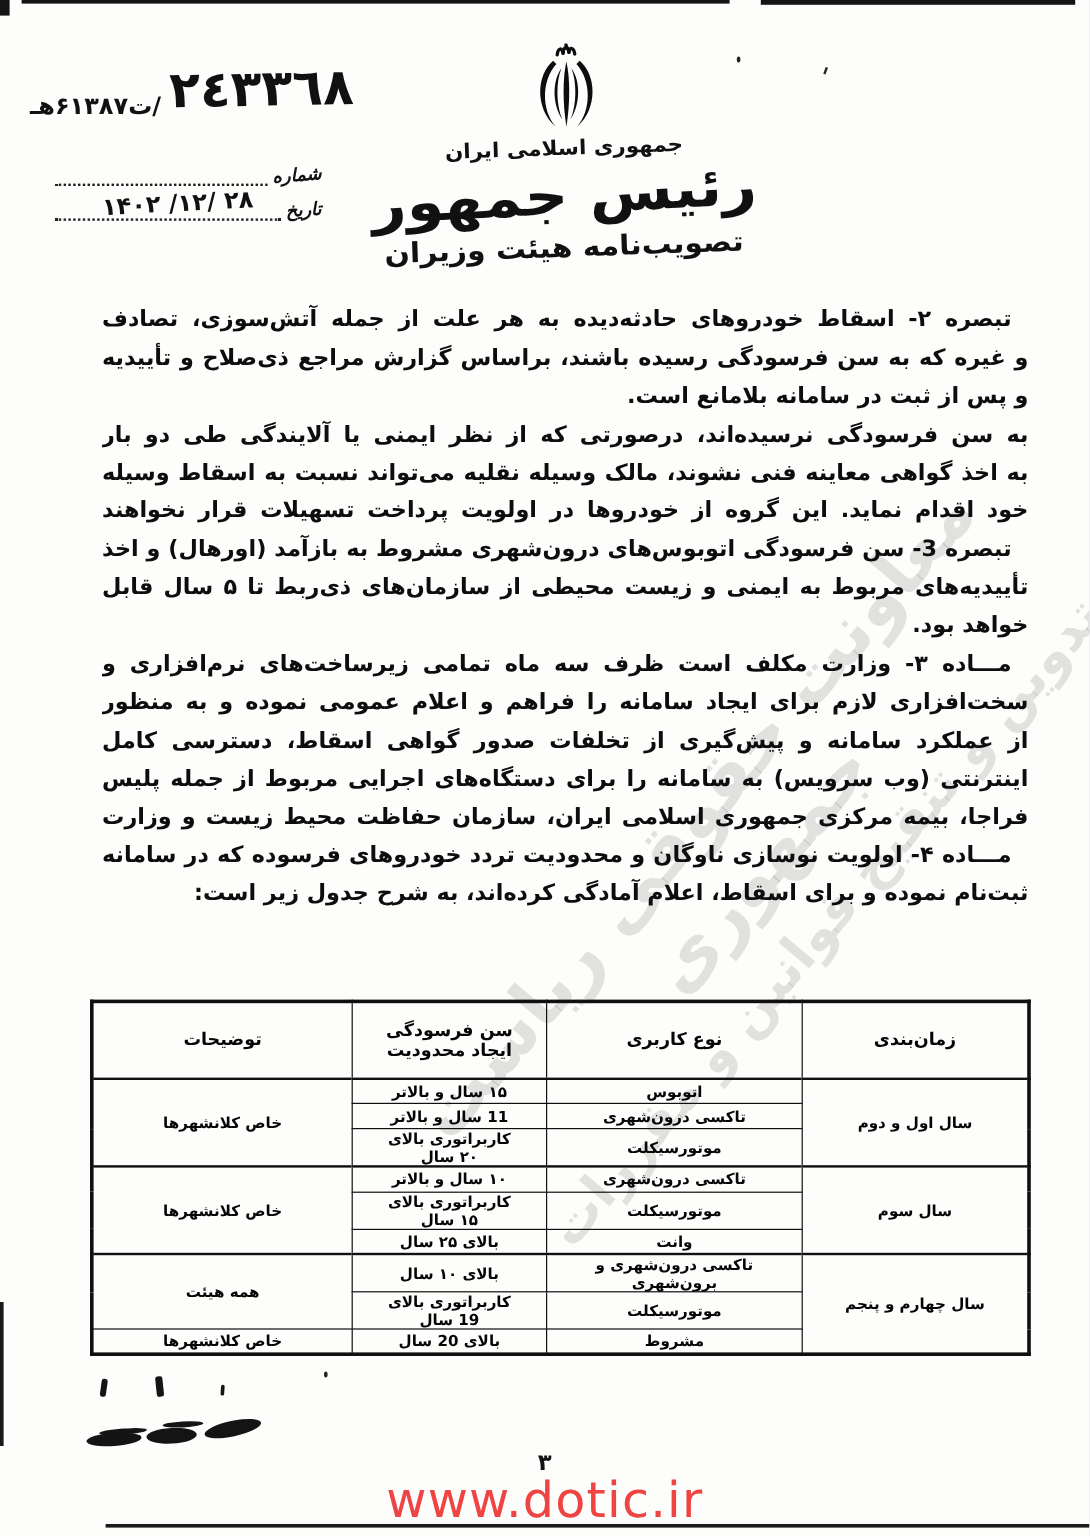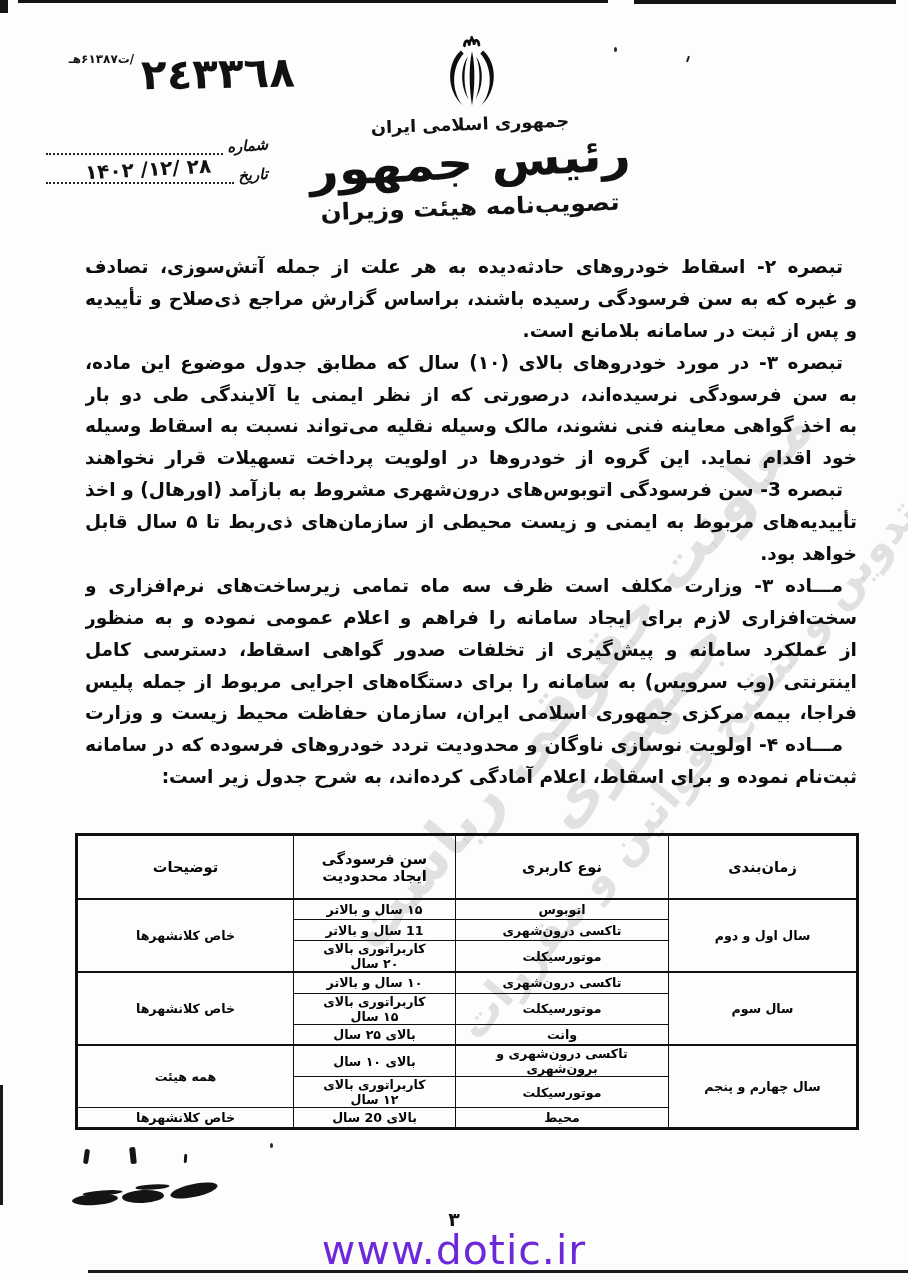--- a/index.html
+++ b/index.html
@@ -21,21 +21,21 @@
 
   
   .refnum {
     position:absolute; left:80px; top:52px; width:215px;
     direction:rtl; display:flex; align-items:flex-start; gap:7px;
   }
   .stamp-digits {
     font-size:42px; font-weight:700; line-height:1.05;
     transform:rotate(-1deg); letter-spacing:1px;
   }
-  .stamp-suffix { font-size:12px; font-weight:700; white-space:nowrap; }
+  .stamp-suffix { font-size:20px; font-weight:700; margin-top:24px; white-space:nowrap; }
 
   
   .meta { position:absolute; left:46px; top:126px; width:222px; direction:rtl; }
   .meta-row { display:flex; align-items:flex-end; height:29px; }
   .meta-label {
     font-size:15px; font-weight:700; font-style:italic;
     padding-left:4px; transform:rotate(-4deg); white-space:nowrap;
   }
   .meta-dots { flex:1; border-bottom:2.5px dotted #222; height:100%; position:relative; }
   .date-hand {
@@ -152,21 +152,20 @@
   <div class="header-center">
     <div class="country">جمهوری اسلامی ایران</div>
     <div class="office">رئیس جمهور</div>
     <div class="doctype">تصویب‌نامه هیئت وزیران</div>
   </div>
 
   <div class="body">
     <div class="line indent">تبصره ۲- اسقاط خودروهای حادثه‌دیده به هر علت از جمله آتش‌سوزی، تصادف سنگین</div>
     <div class="line">و غیره که به سن فرسودگی رسیده باشند، براساس گزارش مراجع ذی‌صلاح و تأییدیه فراجا</div>
     <div class="line end">و پس از ثبت در سامانه بلامانع است.</div>
-    <div class="line indent">تبصره ۳- در مورد خودروهای بالای (۱۰) سال که مطابق جدول موضوع این ماده،</div>
     <div class="line">به سن فرسودگی نرسیده‌اند، درصورتی که از نظر ایمنی یا آلایندگی طی دو بار متوالی قادر</div>
     <div class="line">به اخذ گواهی معاینه فنی نشوند، مالک وسیله نقلیه می‌تواند نسبت به اسقاط وسیله نقلیه</div>
     <div class="line">خود اقدام نماید. این گروه از خودروها در اولویت پرداخت تسهیلات قرار نخواهند گرفت.</div>
     <div class="line indent">تبصره 3- سن فرسودگی اتوبوس‌های درون‌شهری مشروط به بازآمد (اورهال) و اخذ</div>
     <div class="line">تأییدیه‌های مربوط به ایمنی و زیست محیطی از سازمان‌های ذی‌ربط تا ۵ سال قابل افزایش</div>
     <div class="line end">خواهد بود.</div>
     <div class="line indent"><span class="b">مـــاده ۳-</span> <span>وزارت مکلف است ظرف سه ماه تمامی زیرساخت‌های نرم‌افزاری و</span></div>
     <div class="line">سخت‌افزاری لازم برای ایجاد سامانه را فراهم و اعلام عمومی نموده و به منظور تمرکززدایی</div>
     <div class="line">از عملکرد سامانه و پیش‌گیری از تخلفات صدور گواهی اسقاط، دسترسی کامل خدمت</div>
     <div class="line">اینترنتی (وب سرویس) به سامانه را برای دستگاه‌های اجرایی مربوط از جمله پلیس راهور</div>
@@ -220,34 +219,34 @@
         <td>بالای ۲۵ سال</td>
       </tr>
       <tr class="grp">
         <td rowspan="3">سال چهارم و پنجم</td>
         <td>تاکسی درون‌شهری و برون‌شهری</td>
         <td>بالای ۱۰ سال</td>
         <td rowspan="2">همه هیئت</td>
       </tr>
       <tr>
         <td>موتورسیکلت</td>
-        <td>کاربراتوری بالای ۱۲ سال</td>
-      </tr>
-      <tr>
-        <td>محیط</td>
+        <td>کاربراتوری بالای 19 سال</td>
+      </tr>
+      <tr>
+        <td>مشروط</td>
         <td>بالای 20 سال</td>
         <td>خاص کلانشهرها</td>
       </tr>
     </tbody>
   </table>
 
   <div class="tick tick1"></div>
   <div class="tick tick2"></div>
   <div class="tick tick3"></div>
   <div class="blob blob1"></div>
   <div class="blob blob2"></div>
   <div class="blob blob3"></div>
 
   <div class="pagenum">۳</div>
-  <div class="site" style="color: #6d28d9;">www.dotic.ir</div>
+  <div class="site" style="color: #ef4444;">www.dotic.ir</div>
   <div class="bottom-edge"></div>
 
 </div>
 
 </body></html>

